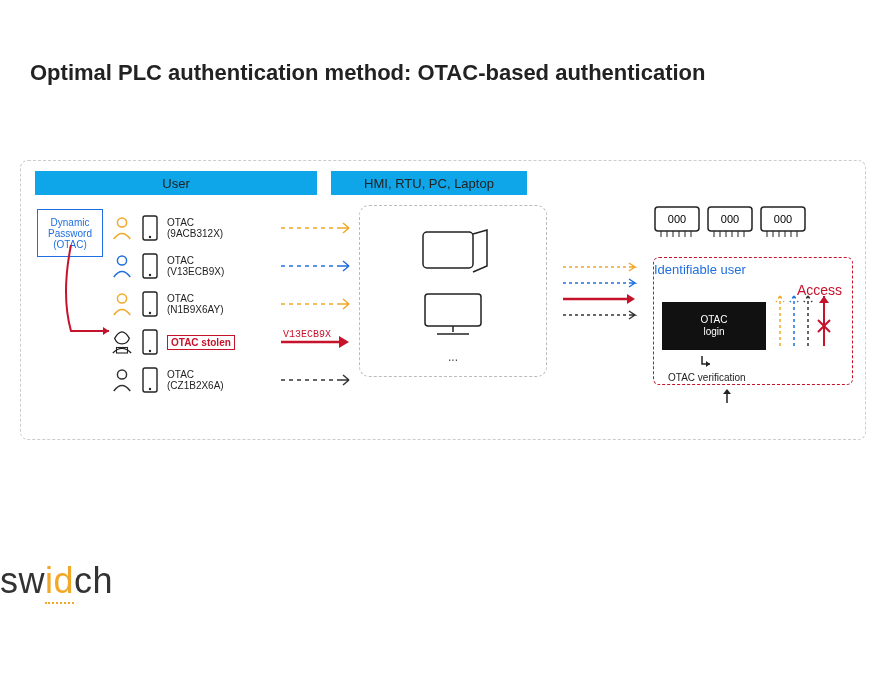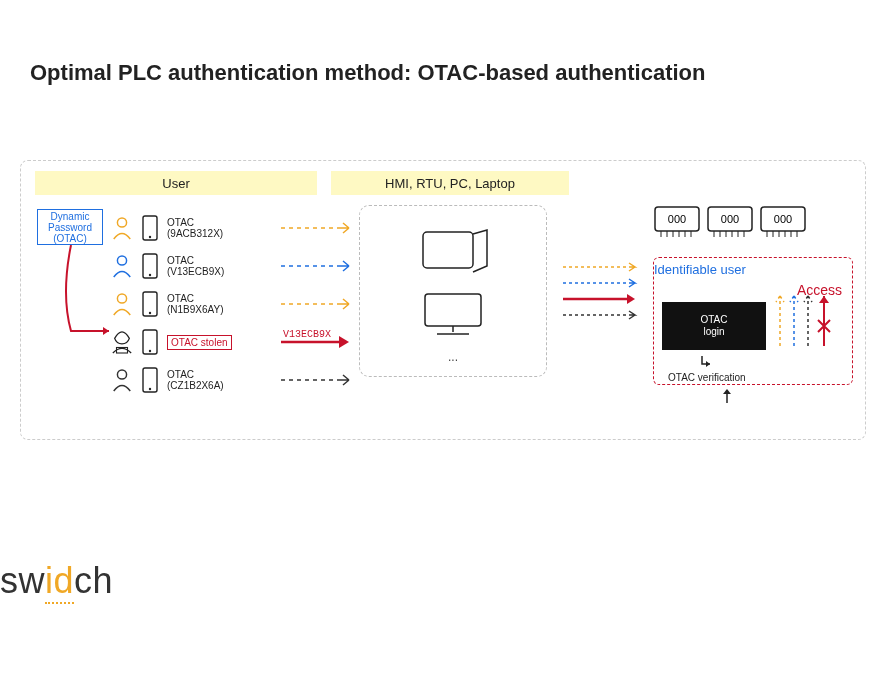--- a/index.html
+++ b/index.html
@@ -25,37 +25,37 @@
     left: 20px;
     right: 20px;
     height: 280px;
     border: 1px dashed #ccc;
     border-radius: 8px;
   }
   .col-header {
     position: absolute;
     top: 10px;
     height: 24px;
-    background: #fef9c3;
+    background: #0ea5e9;
     color: #222;
     font-size: 13px;
     font-weight: 500;
     display: flex;
     align-items: center;
     justify-content: center;
   }
   .col-user   { left: 14px; width: 282px; }
-  .col-hmi    { left: 310px; width: 238px; }
+  .col-hmi    { left: 310px; width: 196px; }
   .col-plc    { left: 620px; width: 208px; }
 
   
   .dyn-box {
     position: absolute;
     left: 16px; top: 48px;
-    width: 66px; height: 36px;
+    width: 66px; height: 48px;
     border: 1px solid #1f6fe0;
     color: #1f6fe0;
     font-size: 10px;
     line-height: 1.1;
     display: flex; align-items: center; justify-content: center;
     text-align: center;
   }
   .user-row {
     position: absolute;
     left: 90px;
@@ -71,20 +71,21 @@
     font-size: 10px;
     color: #222;
     line-height: 1.1;
     width: 72px;
   }
   .otac-stolen {
     font-size: 10px;
     color: #c7122b;
     border: 1px solid #c7122b;
     padding: 1px 3px;
+    font-weight: bold;
   }
   .arrow-user {
     position: absolute;
     left: 260px;
     width: 72px;
     height: 38px;
   }
   .stolen-text {
     position: absolute;
     left: 262px;

